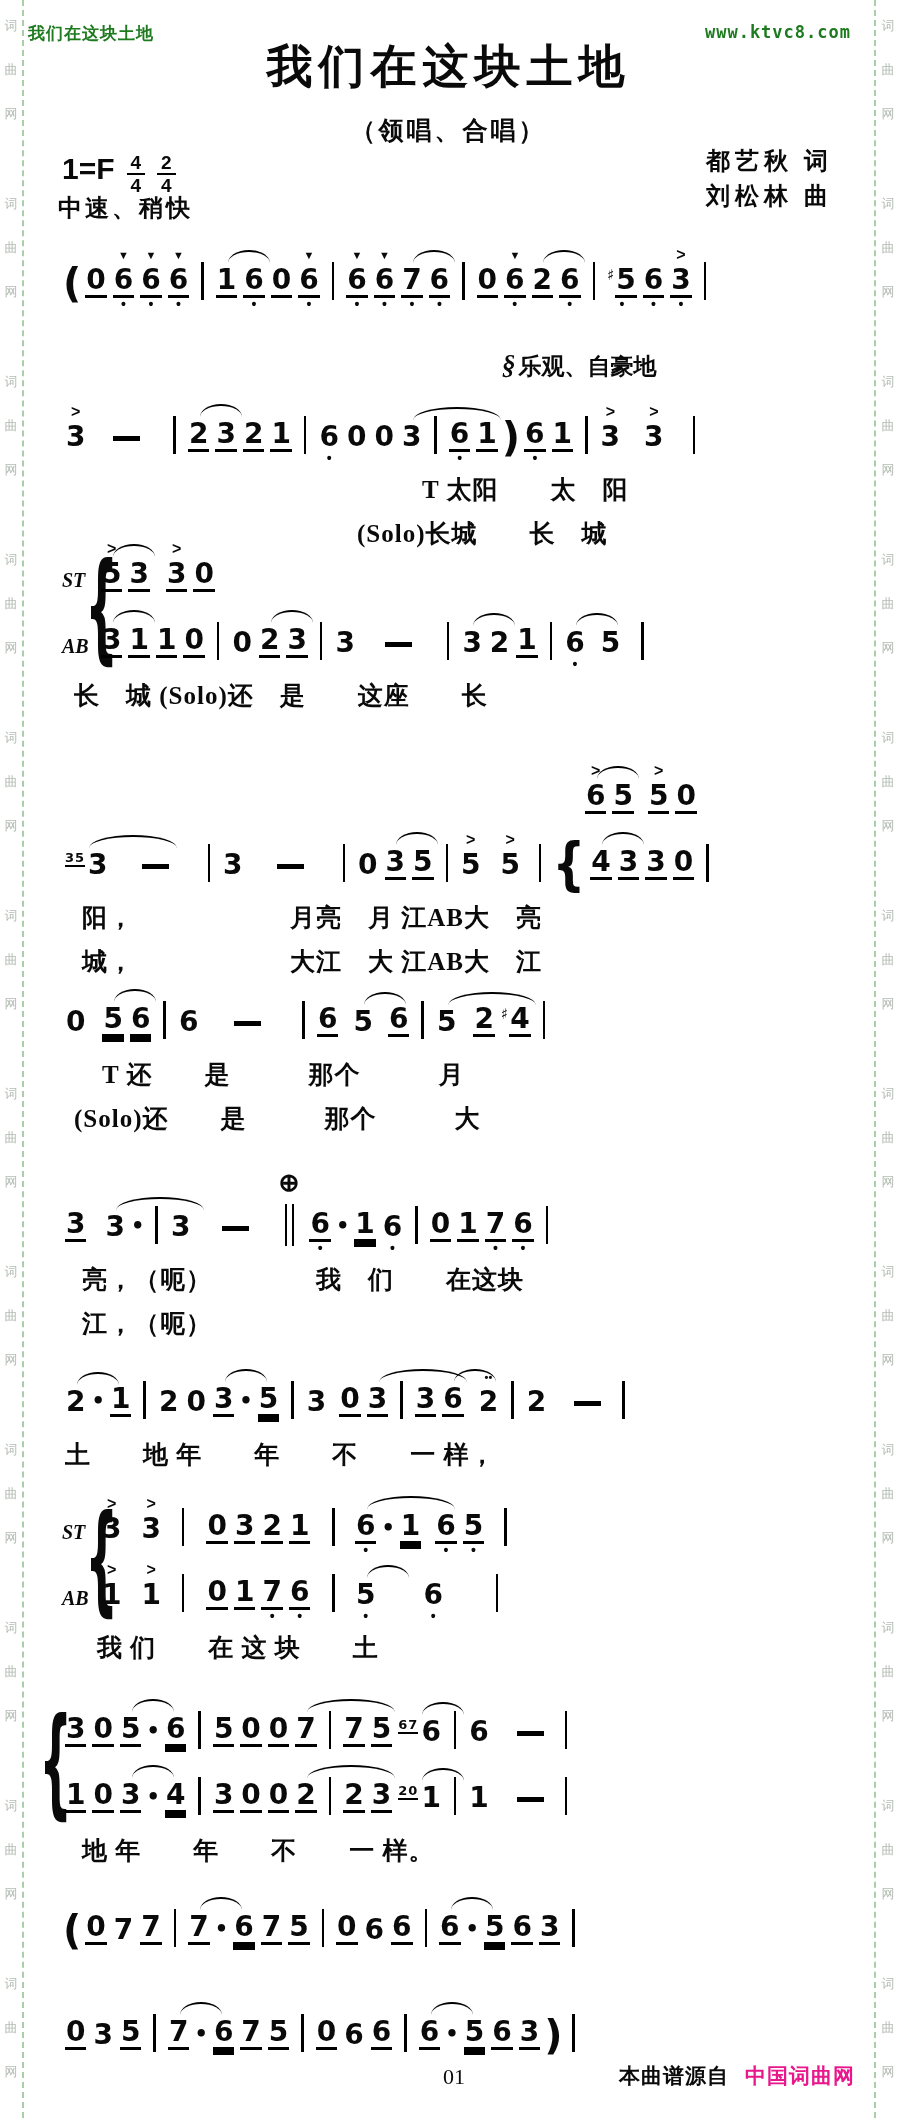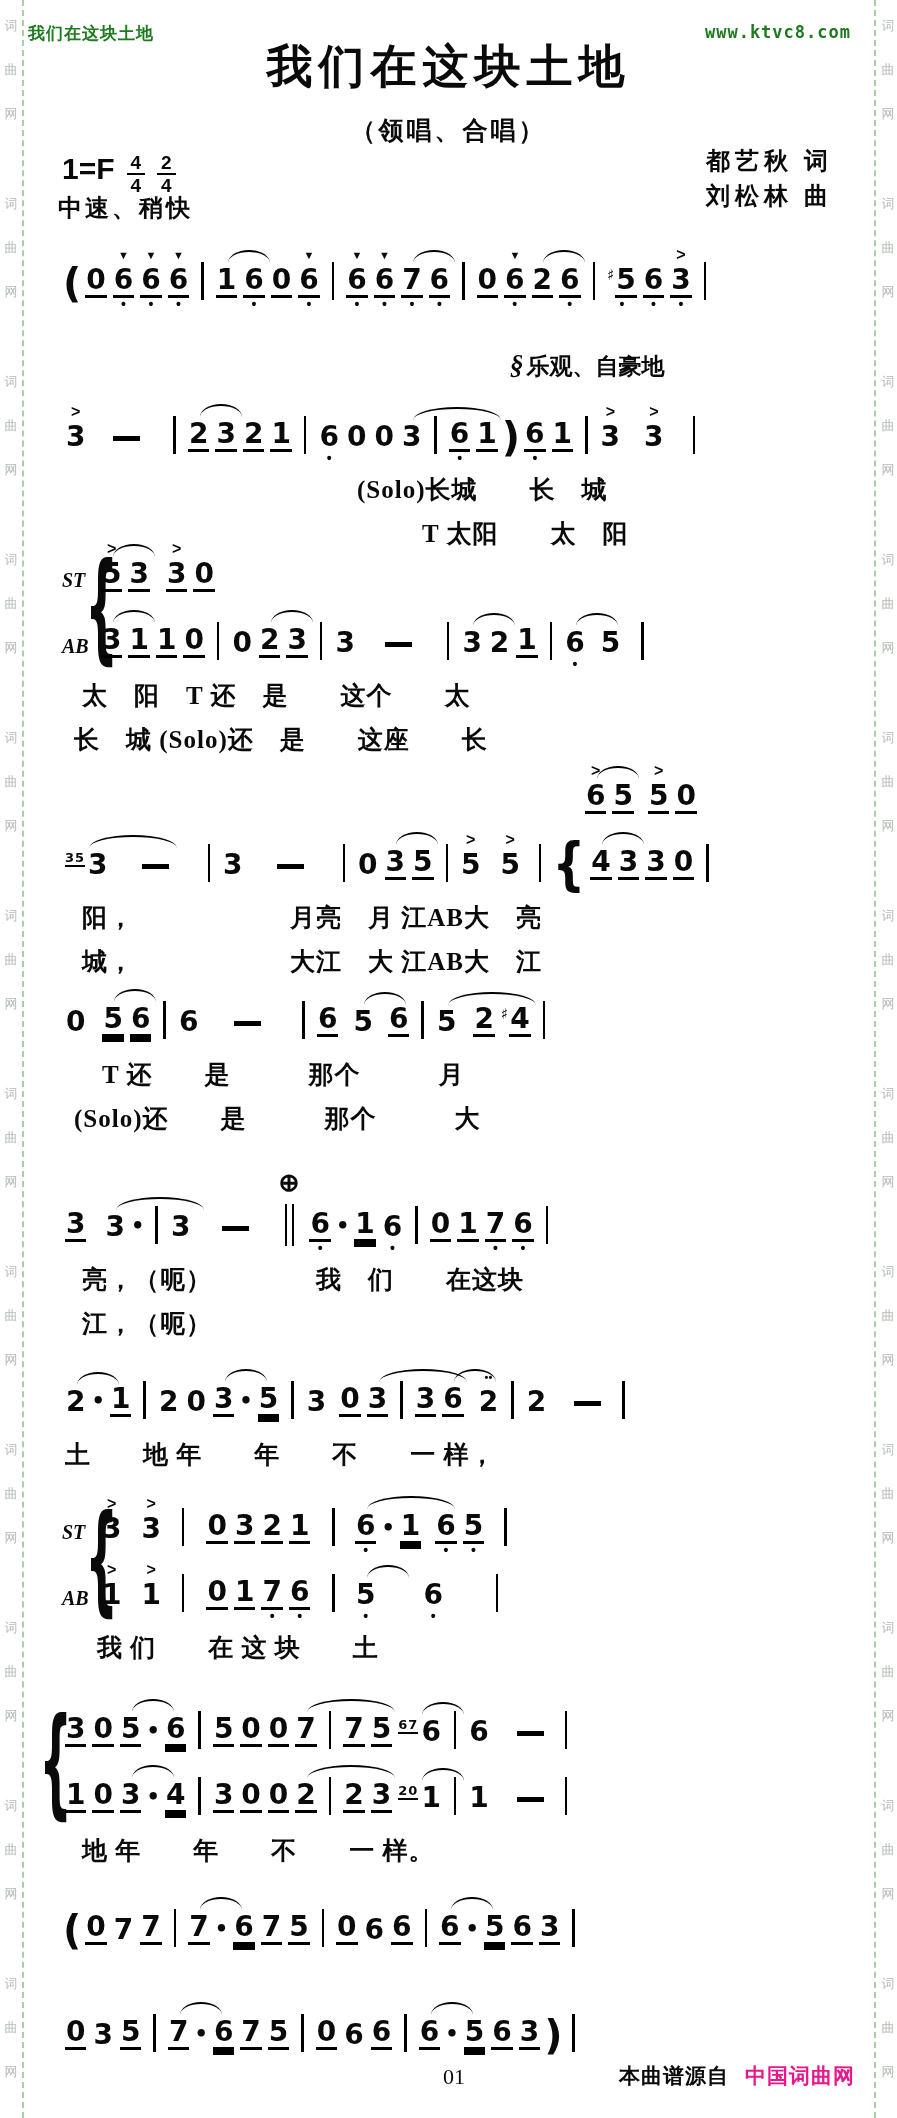--- a/index.html
+++ b/index.html
@@ -29,21 +29,21 @@
   .frac .fn { border-bottom:2.5px solid #000; padding:0 4px 1px; }
   .frac .fd { padding-top:1px; }
   .tempo { position:absolute; left:58px; top:192px; font:bold 24px "Liberation Sans",sans-serif; letter-spacing:3px; }
   .credits { position:absolute; right:64px; top:144px; text-align:left;
              font:bold 24px "Liberation Serif",serif; line-height:35px; letter-spacing:5px; white-space:pre; }
 
   
   .system { position:absolute; left:62px; width:790px; }
   .rows { position:relative; }
   .bigbrace { position:absolute; top:50%; font:bold 46px "DejaVu Sans",sans-serif; transform:translate(-100%,-50%) scaleY(2.6); }
-  .annotation { position:absolute; font:bold 23px "Liberation Serif",serif; white-space:nowrap; z-index:3;margin-left:8px; }
+  .annotation { position:absolute; font:bold 23px "Liberation Serif",serif; white-space:nowrap; z-index:3; }
   .segno { font-size:27px; font-weight:bold; font-style:italic; margin-right:3px; }
   .music-row { display:flex; align-items:flex-end; min-height:66px; position:relative; }
   .rowlabel { font:italic bold 20px "Liberation Serif",serif; width:36px; margin-bottom:14px; flex:none; }
   .note { position:relative; display:inline-flex; flex-direction:column; align-items:center; margin:0 3px; flex:none; }
   .nab { height:16px; font-size:11px; line-height:14px; font-weight:bold; letter-spacing:0; }
   .nab.gt { font-size:16px; }
   .nbody { display:flex; align-items:flex-end; font:bold 28px "DejaVu Sans",sans-serif; line-height:31px; }
   .nd { padding:0 1px; }
   .u1 { border-bottom:3px solid #000; }
   .u2 { border-bottom:3px solid #000; box-shadow:0 5px 0 #000; }
@@ -461,22 +461,22 @@
               <span class="nab gt">&gt;</span>
               <span class="nbody">
                 <span class="nd">3</span>
               </span>
               <span class="nbe">&nbsp;</span>
             </span>
             <span class="spacer" style="width: 16px;"></span>
             <span class="bar"></span>
           </div>
         </div>
+        <div class="lyric" style="margin-left: 360px;">T 太阳　　太　阳</div>
         <div class="lyric" style="margin-left: 295px;">(Solo)长城　　长　城</div>
-        <div class="lyric" style="margin-left: 360px;">T 太阳　　太　阳</div>
       </div>
       <div class="system" style="top: 540px;">
         <div class="rows">
           <span class="bigbrace" style="left: 56px;">{</span>
           <div class="music-row">
             <span class="rowlabel">ST</span>
             <span class="note">
               <span class="nab gt">&gt;</span>
               <span class="nbody">
                 <span class="nd u1">5</span>
@@ -609,21 +609,20 @@
               <span class="nab">&nbsp;</span>
               <span class="nbody">
                 <span class="nd">5</span>
               </span>
               <span class="nbe">&nbsp;</span>
             </span>
             <span class="spacer" style="width: 8px;"></span>
             <span class="bar"></span>
           </div>
         </div>
-        <div class="lyric" style="margin-left: 20px;">太　阳　T 还　是　　这个　　太</div>
         <div class="lyric" style="margin-left: 12px;">长　城 (Solo)还　是　　这座　　长</div>
       </div>
       <div class="system" style="top: 762px;">
         <div class="rows">
           <div class="music-row" style="margin-left: 520px;">
             <span class="note">
               <span class="nab gt">&gt;</span>
               <span class="nbody">
                 <span class="nd u1">6</span>
               </span>

